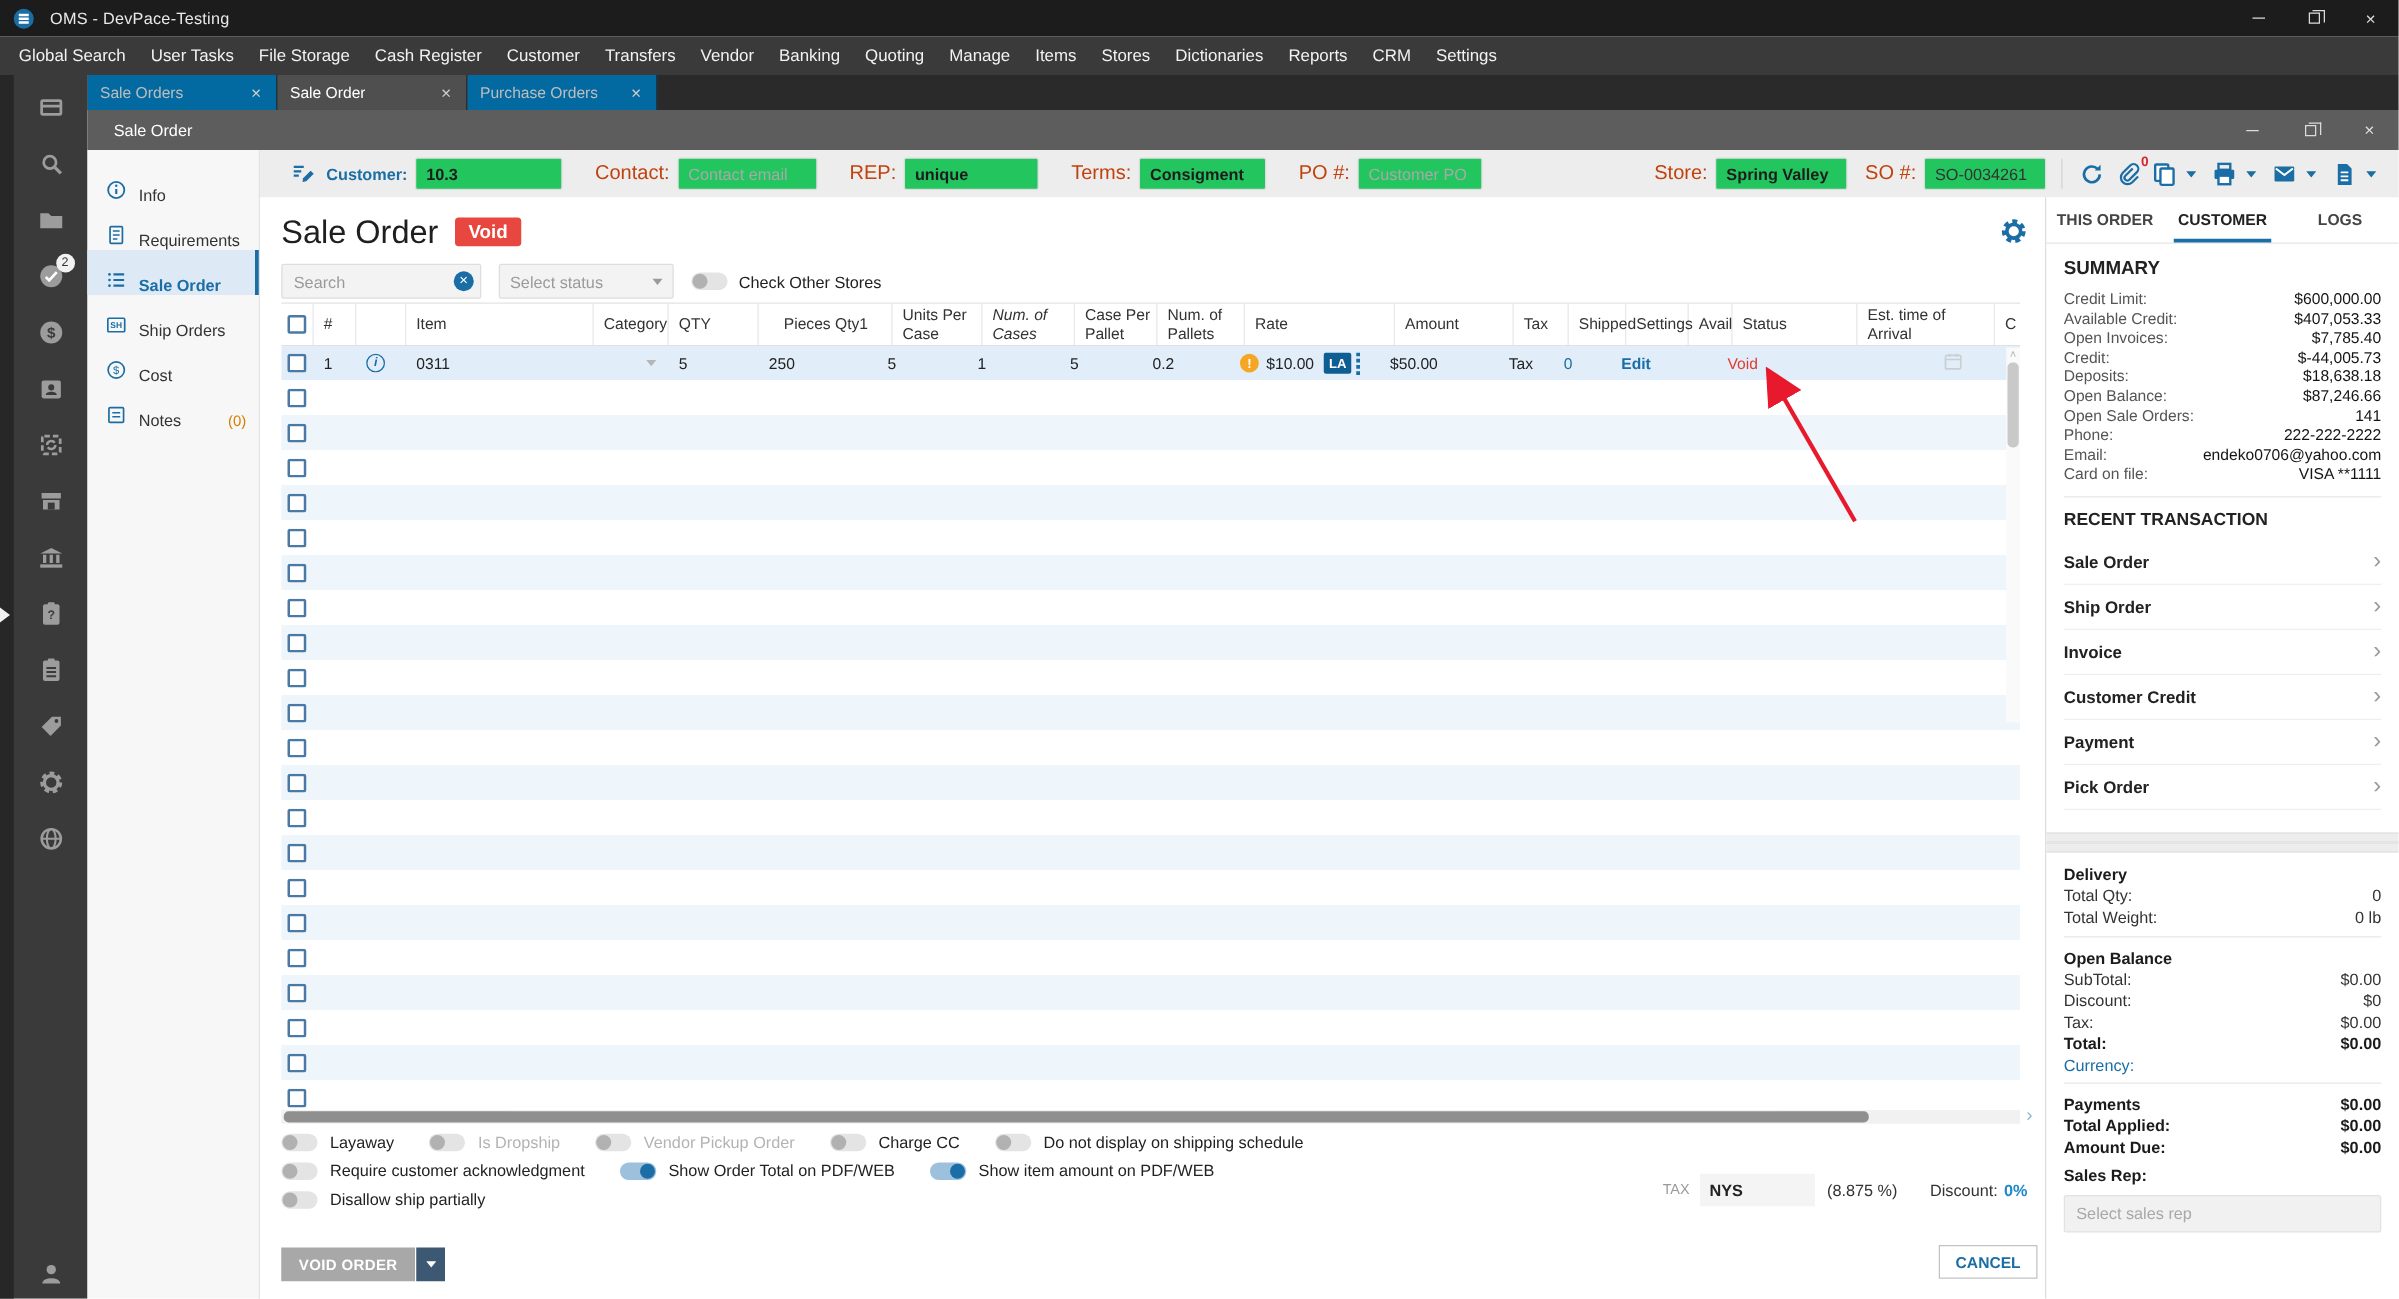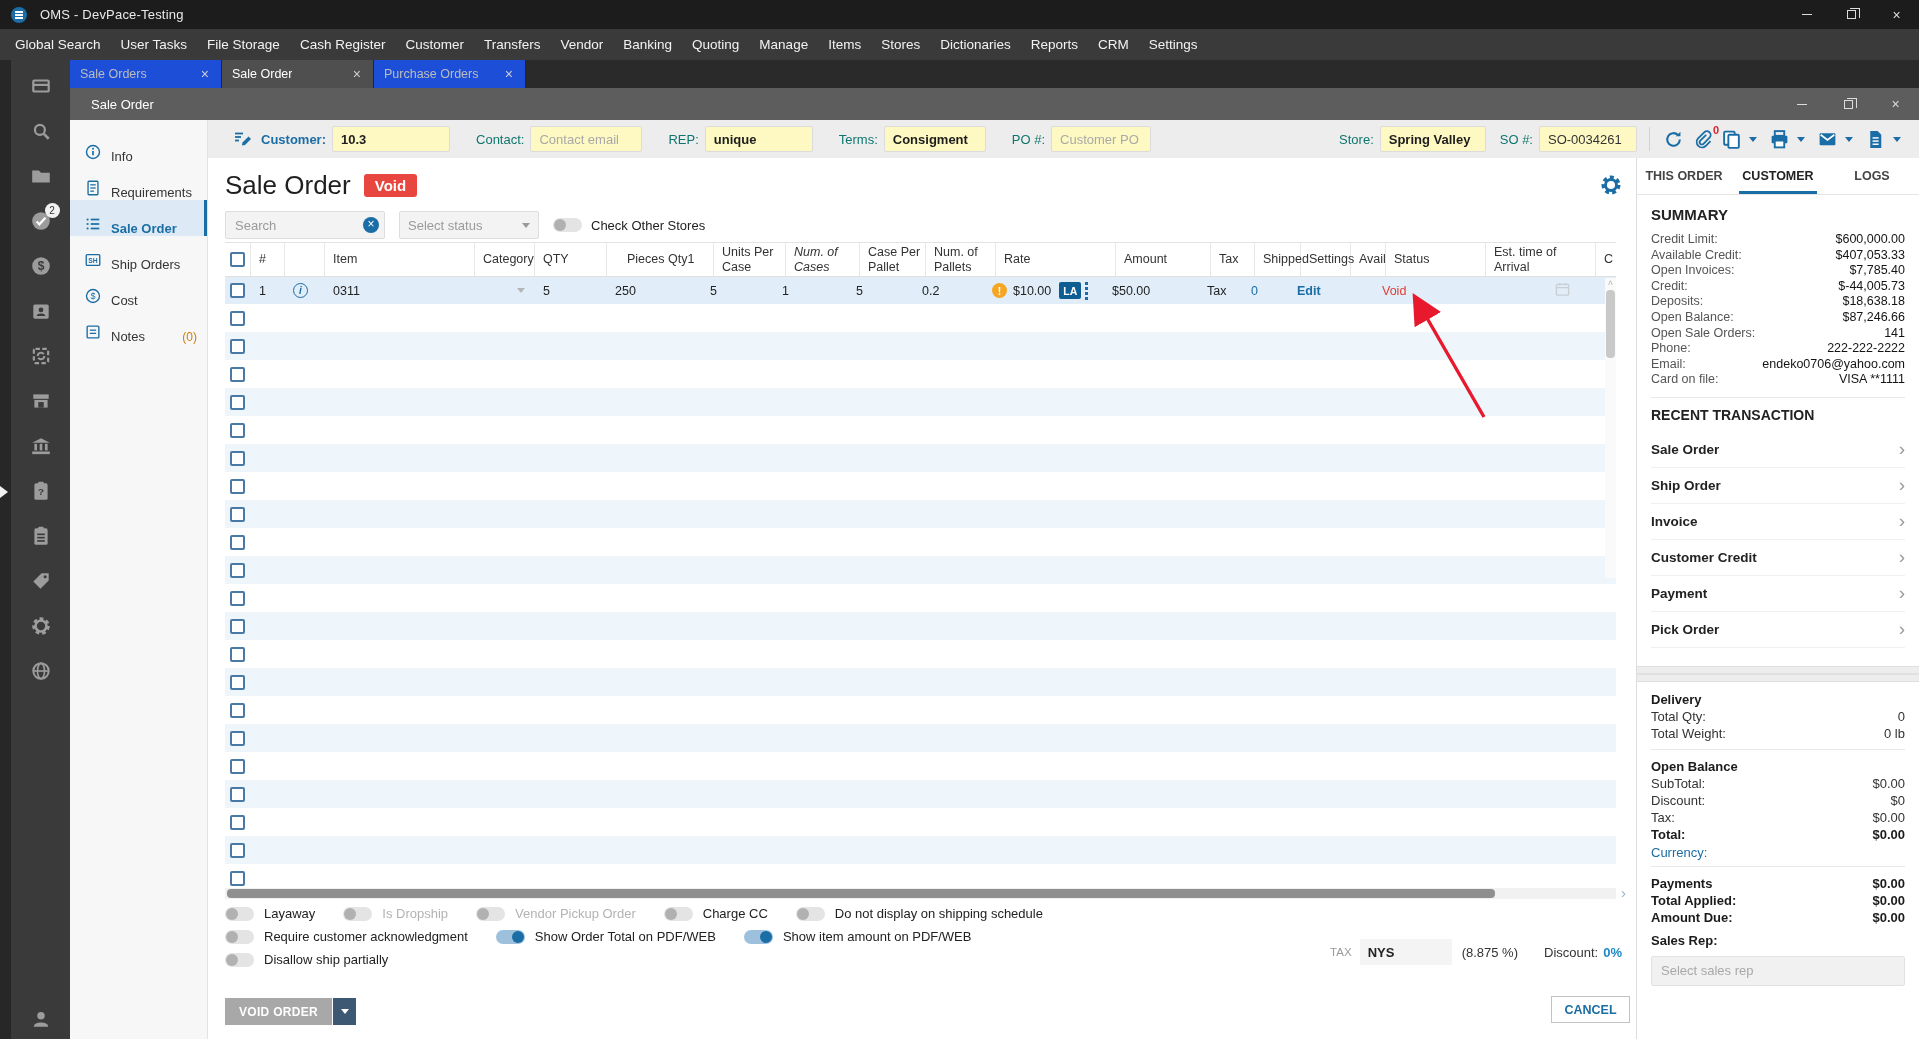--- a/index.html
+++ b/index.html
@@ -17,21 +17,21 @@
   .glyph-min { width:10px; height:1px; background:#dcdcdc; display:inline-block; }
   .glyph-restore { width:9px; height:9px; border:1px solid #dcdcdc; position:relative; display:inline-block; }
   .glyph-restore::before { content:""; position:absolute; left:2px; top:-3px; width:9px; height:9px; border:1px solid #dcdcdc; border-left:none; border-bottom:none; }
 
   
   .menubar { position:absolute; left:0; top:29px; width:1919px; height:31px; background:#3a3a3a; display:flex; align-items:center; padding-left:5px; }
   .menu-item { color:#f2f2f2; font-size:13.5px; padding:0 10px; line-height:31px; cursor:default; }
 
   
   .tabrow { position:absolute; left:70px; top:60px; right:0; height:28px; background:#2a2a2a; display:flex; }
-  .tab { width:152px; display:flex; align-items:center; padding:0 10px; background:#1d4ed8; border-right:1px solid #242424; color:#bdbdbd; font-size:12.5px; }
+  .tab { width:152px; display:flex; align-items:center; padding:0 10px; background:#0369a1; border-right:1px solid #242424; color:#bdbdbd; font-size:12.5px; }
   .tab.active { background:#4f4f4f; color:#fff; }
   .tab-label { white-space:nowrap; overflow:hidden; }
   .tab-close { margin-left:auto; font-size:14px; color:#cfcfcf; padding:0 2px; }
 
   
   .rail { position:absolute; left:0; top:60px; width:70px; height:979px; background:#3a3a3a; }
   .rail-strip { position:absolute; left:0; top:0; width:11px; height:100%; background:#272727; }
   .rail-items { position:absolute; left:11px; top:14px; width:59px; display:flex; flex-direction:column; align-items:center; gap:21px; }
   .rail-item { width:24px; height:24px; position:relative; display:flex; align-items:center; justify-content:center; }
   .rail-item svg { width:22px; height:22px; }
@@ -41,23 +41,23 @@
 
   
   .inner-titlebar { position:absolute; left:70px; top:88px; width:1849px; height:32px; background:#5d5d5d; color:#fff; display:flex; align-items:center; }
   .inner-title { font-size:13px; margin-left:21px; }
   .inner-controls { margin-left:auto; display:flex; height:100%; }
   .inner-controls .win-btn { width:47px; }
 
   
   .formbar { position:absolute; left:208px; top:120px; width:1711px; height:38px; background:#ededed; display:flex; align-items:center; padding:0 14px 0 25px; }
   .edit-icon { width:20px; height:20px; margin-right:8px; }
-  .f-label { font-size:13px; color:#0f766e; margin-right:6px; white-space:nowrap; }
+  .f-label { font-size:16px; color:#c2410c; margin-right:6px; white-space:nowrap; }
   .f-label.blue { color:#1a6da5; font-weight:bold; font-size:13px; }
-  .f-input { height:26px; background:#fef9c3; border:1px solid #dcdcdc; border-radius:2px; font-size:13px; color:#1d1d1d; font-weight:bold; padding:0 8px; font-family:"Liberation Sans",sans-serif; }
+  .f-input { height:26px; background:#22c55e; border:1px solid #dcdcdc; border-radius:2px; font-size:13px; color:#1d1d1d; font-weight:bold; padding:0 8px; font-family:"Liberation Sans",sans-serif; }
   .f-input::placeholder { color:#a9a9a9; font-weight:normal; }
   .f-input.plain { font-weight:normal; color:#333; }
   .f-gap { width:26px; flex:0 0 auto; }
   .f-spacer { flex:1 1 auto; }
   .f-divider { width:1px; height:24px; background:#d2d2d2; margin:0 12px; }
   .toolbar-icons { display:flex; align-items:center; gap:7px; }
   .tb-icon { width:22px; height:22px; position:relative; display:flex; align-items:center; justify-content:center; }
   .tb-icon svg { width:21px; height:21px; }
   .tb-caret { width:0; height:0; border-left:4px solid transparent; border-right:4px solid transparent; border-top:5px solid #1a6da5; margin:0 4px 0 0; }
   .attach-count { position:absolute; right:-6px; top:-4px; color:#d8242f; font-size:11px; font-weight:bold; }

